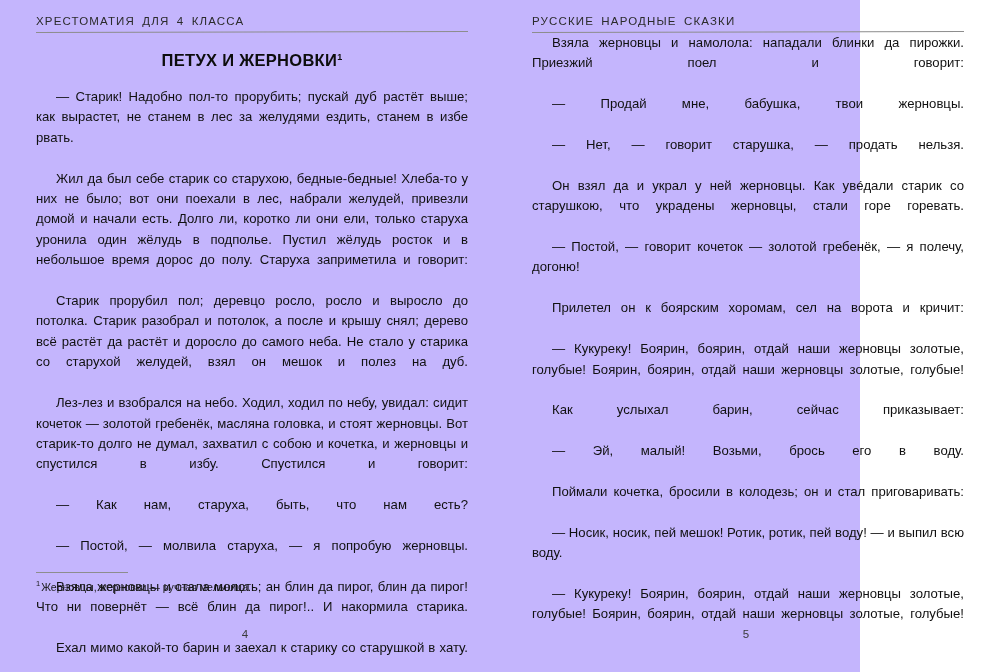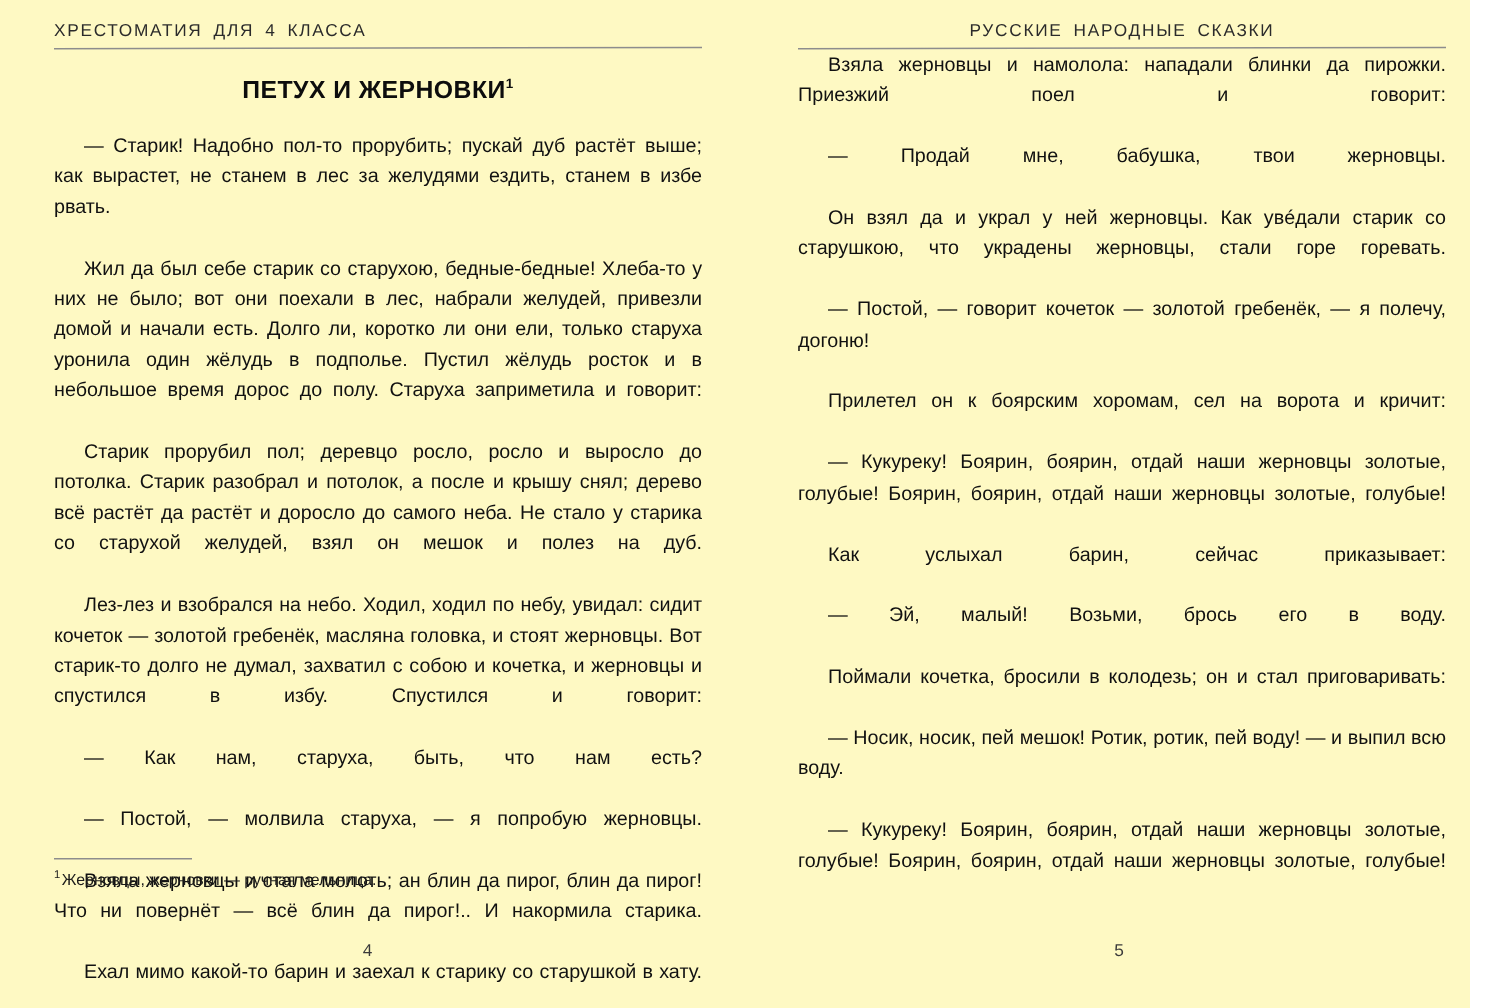--- a/index.html
+++ b/index.html
@@ -12,23 +12,23 @@
     width: 1000px;
     height: 672px;
     overflow: hidden;
     font-family: "Liberation Sans", sans-serif;
     color: #111111;
     -webkit-font-smoothing: antialiased;
   }
 
   .spread {
     position: relative;
-    width: 980px;
+    width: 860px;
     height: 672px;
-    background: #fef9c3;
+    background: #c4b5fd;
   }
 
   
   .page {
     position: absolute;
     top: 0;
     height: 672px;
     box-sizing: border-box;
   }
   .page-left  { left: 0px;   width: 500px; padding: 14px 32px 0 36px; }
@@ -38,21 +38,21 @@
   .running-head {
     font-size: 11.5px;
     letter-spacing: 1.15px;
     word-spacing: 3px;
     color: #2b2b2b;
     white-space: nowrap;
     height: 15px;
     line-height: 15px;
   }
   .running-head.left  { text-align: left; }
-  .running-head.right { text-align: center; }
+  .running-head.right { text-align: left; }
 
   .head-rule {
     height: 1px;
     background: #8d8d8d;
     margin-top: 3px;
     margin-bottom: 0px;
     transform: rotate(-0.12deg);
     transform-origin: left center;
   }
 
@@ -163,20 +163,21 @@
   </div>
 
   <div class="page page-right">
 
     <div class="running-head right">РУССКИЕ НАРОДНЫЕ СКАЗКИ</div>
     <div class="head-rule"></div>
 
     <div class="body-text">
       <p>Взяла жерновцы и намолола: нападали блинки да пирожки. Приезжий поел и говорит:</p>
       <p>— Продай мне, бабушка, твои жерновцы.</p>
+      <p>— Нет, — говорит старушка, — продать нельзя.</p>
       <p>Он взял да и украл у ней жерновцы. Как увéдали старик со старушкою, что украдены жерновцы, стали горе горевать.</p>
       <p>— Постой, — говорит кочеток — золотой гребенёк, — я полечу, догоню!</p>
       <p>Прилетел он к боярским хоромам, сел на ворота и кричит:</p>
       <p>— Кукуреку! Боярин, боярин, отдай наши жерновцы золотые, голубые! Боярин, боярин, отдай наши жерновцы золотые, голубые!</p>
       <p>Как услыхал барин, сейчас приказывает:</p>
       <p>— Эй, малый! Возьми, брось его в воду.</p>
       <p>Поймали кочетка, бросили в колодезь; он и стал приговаривать:</p>
       <p>— Носик, носик, пей мешок! Ротик, ротик, пей воду! — и выпил всю воду.</p>
       <p>— Кукуреку! Боярин, боярин, отдай наши жерновцы золотые, голубые! Боярин, боярин, отдай наши жерновцы золотые, голубые!</p>
 

